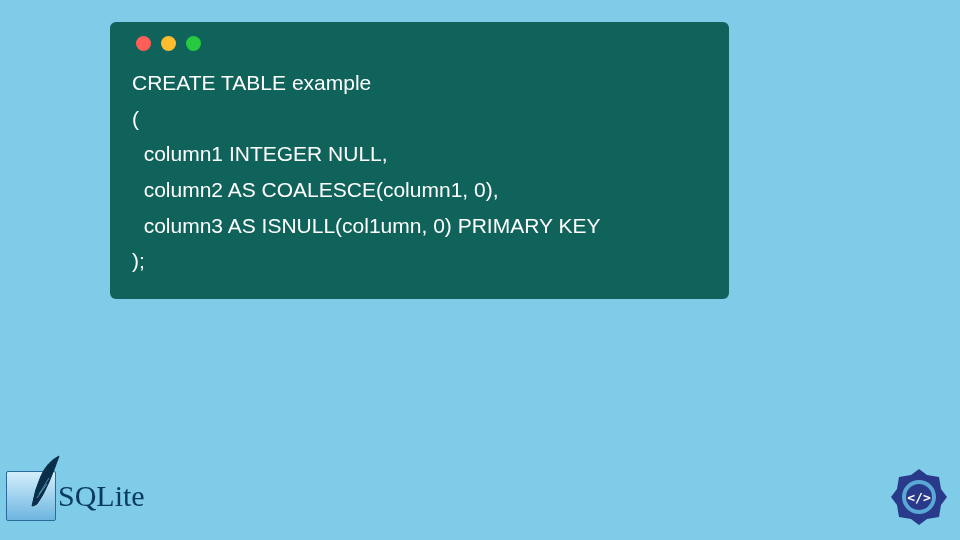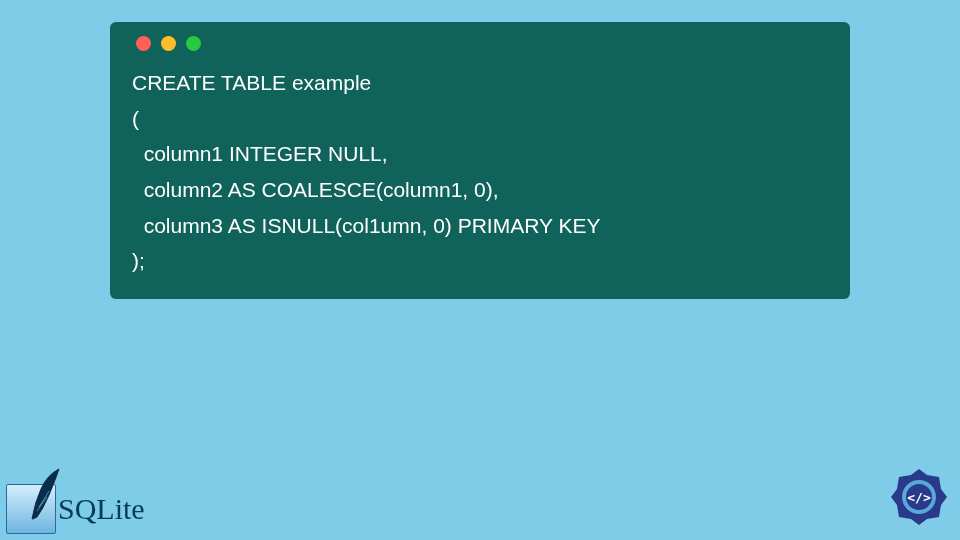--- a/index.html
+++ b/index.html
@@ -8,21 +8,21 @@
     height: 540px;
     background: #7ecce8;
     font-family: Arial, Helvetica, sans-serif;
     position: relative;
     overflow: hidden;
   }
   .code-window {
     position: absolute;
     left: 110px;
     top: 22px;
-    width: 740px;
+    width: 619px;
     background: #10635b;
     border-radius: 6px;
     padding: 14px 22px 20px 22px;
   }
   .window-dots {
     display: flex;
     gap: 10px;
     margin-bottom: 14px;
     padding-left: 4px;
   }
@@ -37,21 +37,21 @@
   .code {
     color: #ffffff;
     font-size: 21px;
     line-height: 1.7;
     white-space: pre;
     font-family: Arial, Helvetica, sans-serif;
   }
   .sqlite-logo {
     position: absolute;
     left: 6px;
-    bottom: 6px;
+    bottom: 19px;
     display: flex;
     align-items: center;
   }
   .sqlite-square {
     width: 50px;
     height: 50px;
     background: linear-gradient(180deg, #d4eefb 0%, #6db5e0 100%);
     border: 1px solid #2a6a9a;
     border-radius: 2px;
     position: relative;

